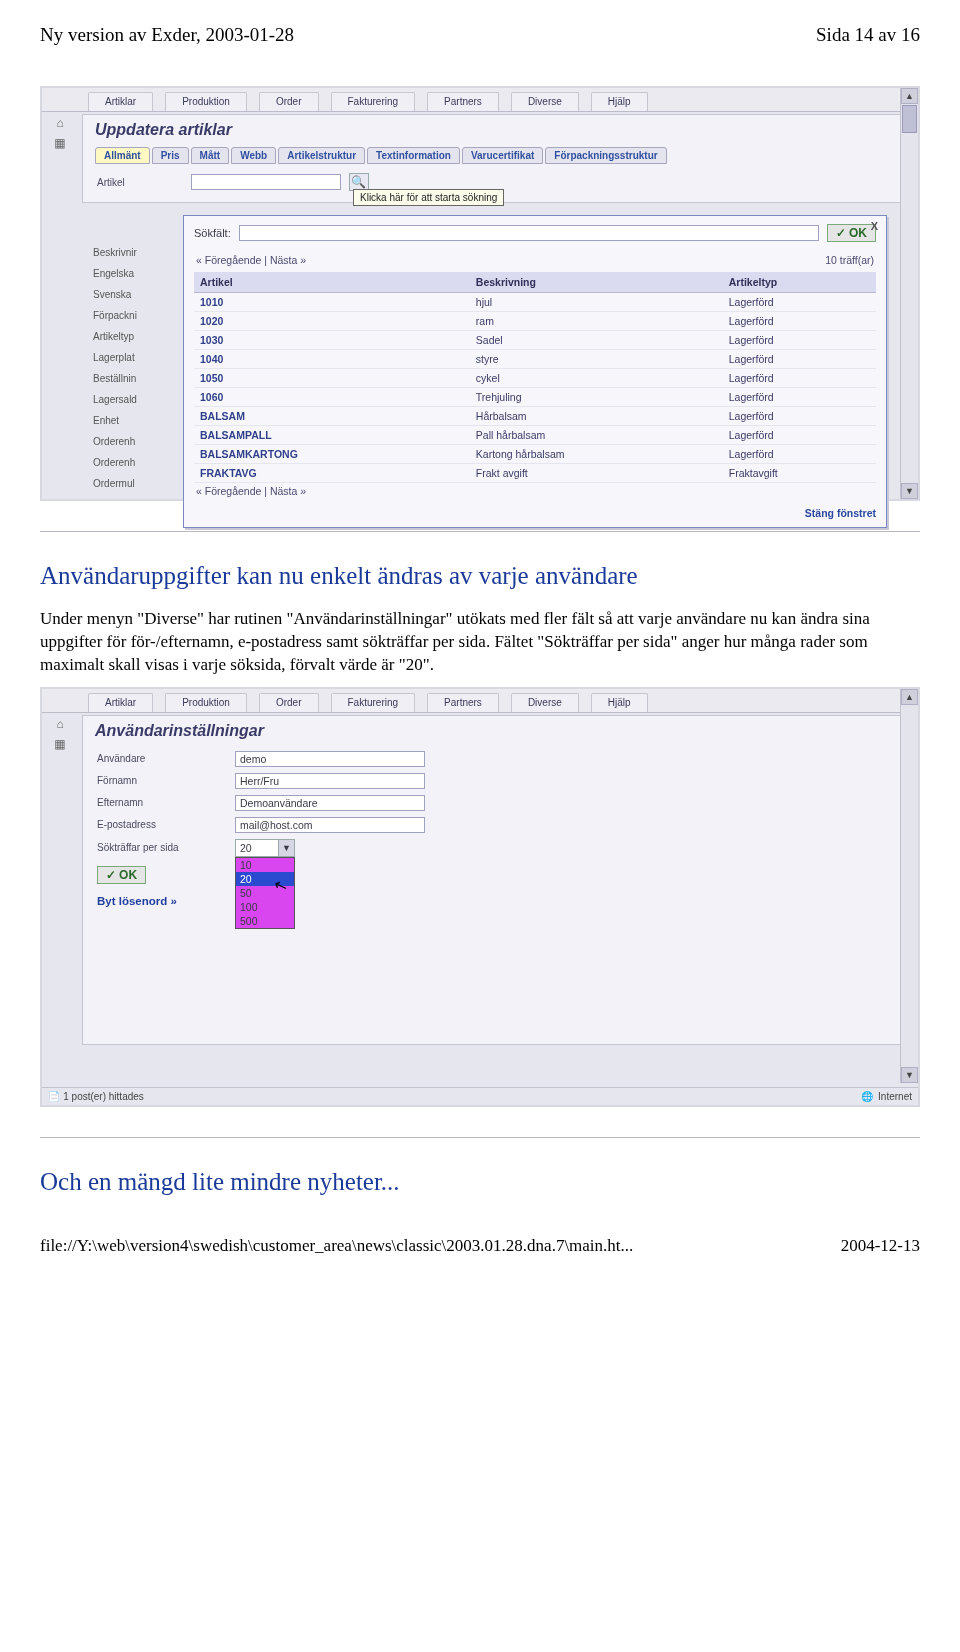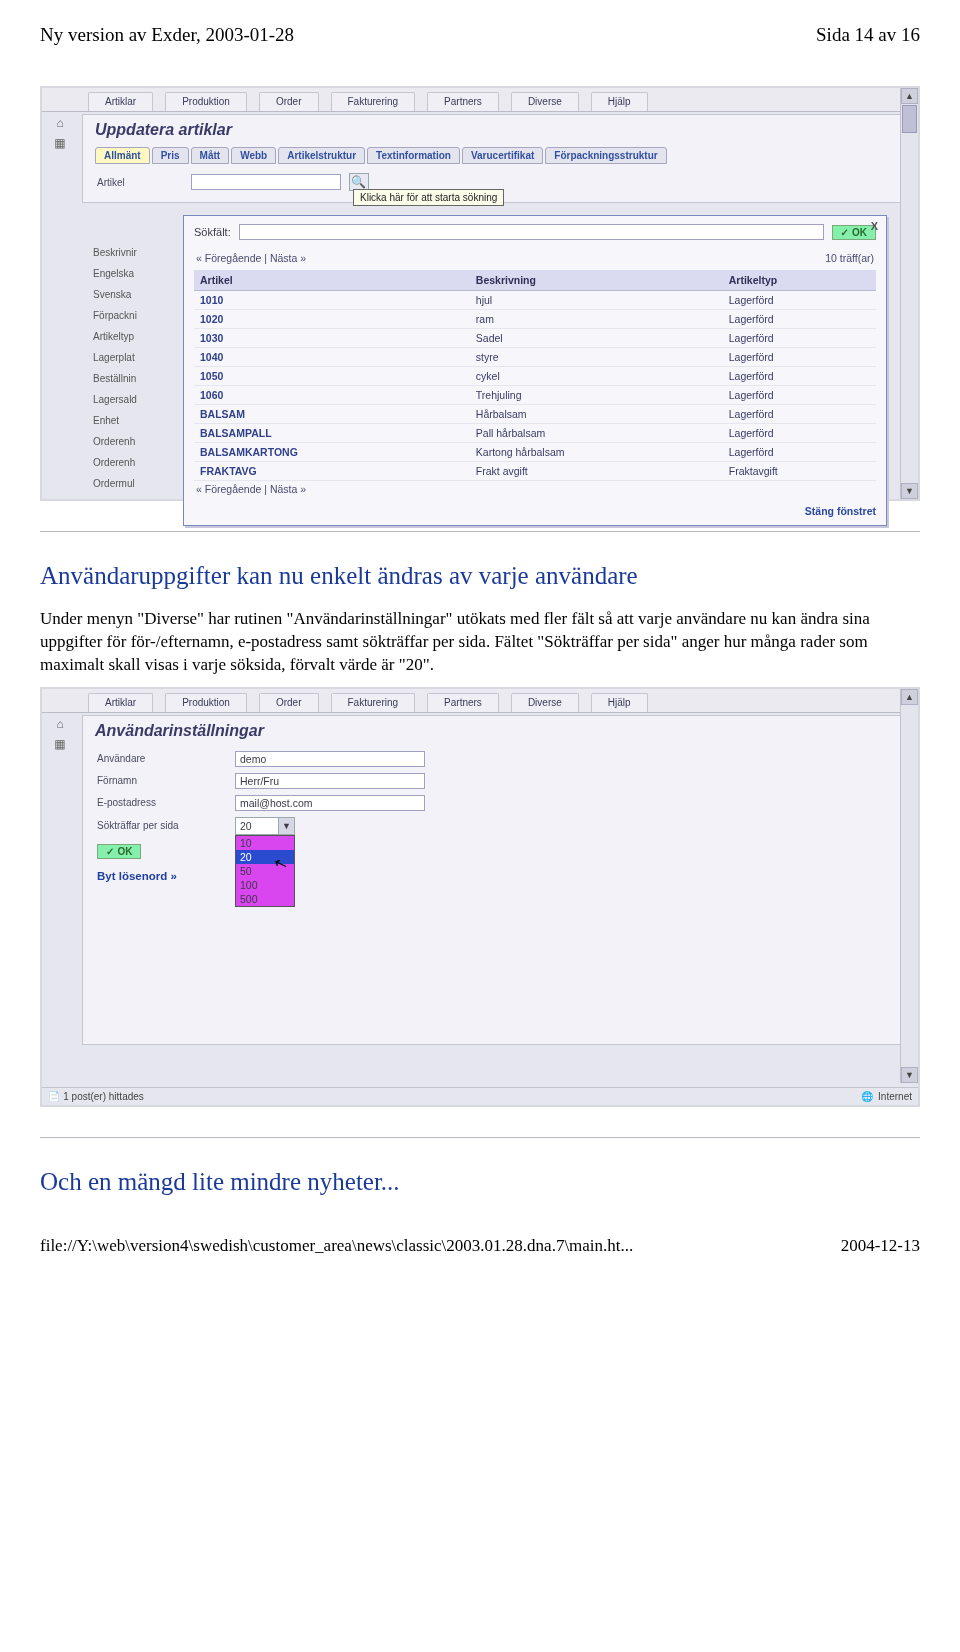--- a/index.html
+++ b/index.html
@@ -160,23 +160,23 @@
   .popup .close-x {
     position:absolute; top:4px; right:8px;
     font-weight:bold; color:#555;
   }
   .popup .srow {
     display:flex; align-items:center; gap:8px; margin-bottom:10px;
   }
   .popup .srow .input { flex:1; background:#fff;border:1px solid #a0a0c0;height:16px; }
   .okbtn {
     border:1px solid #7aa97a;
-    background:#86efac;
+    background:#e5e5e5;
     color:#2a6a2a;
-    font-size:10px;
+    font-size:12px;
     font-weight:bold;
     padding:1px 8px;
     display:inline-flex;align-items:center;gap:3px;
   }
   .okbtn::before{content:"✓";}
   .navline{
     display:flex;justify-content:space-between;
     font-size:10.5px;color:#4a4a70;
     padding:2px 2px 6px 2px;
   }
@@ -420,20 +420,24 @@
     <div class="pane settings" style="min-height:330px;">
       <div class="pane-title">Användarinställningar</div>
 
       <div class="formrow">
         <label>Användare</label>
         <div class="input" style="padding:1px 4px;font-size:10.5px">demo</div>
       </div>
       <div class="formrow">
         <label>Förnamn</label>
         <div class="input" style="padding:1px 4px;font-size:10.5px">Herr/Fru</div>
+      </div>
+      <div class="formrow">
+        <label>Efternamn</label>
+        <div class="input" style="padding:1px 4px;font-size:10.5px">Demoanvändare</div>
       </div>
       <div class="formrow">
         <label>E-postadress</label>
         <div class="input" style="padding:1px 4px;font-size:10.5px">mail@host.com</div>
       </div>
       <div class="formrow">
         <label>Sökträffar per sida</label>
         <div class="select-wrap">
           <div class="selectbox">
             <span class="val">20</span>

